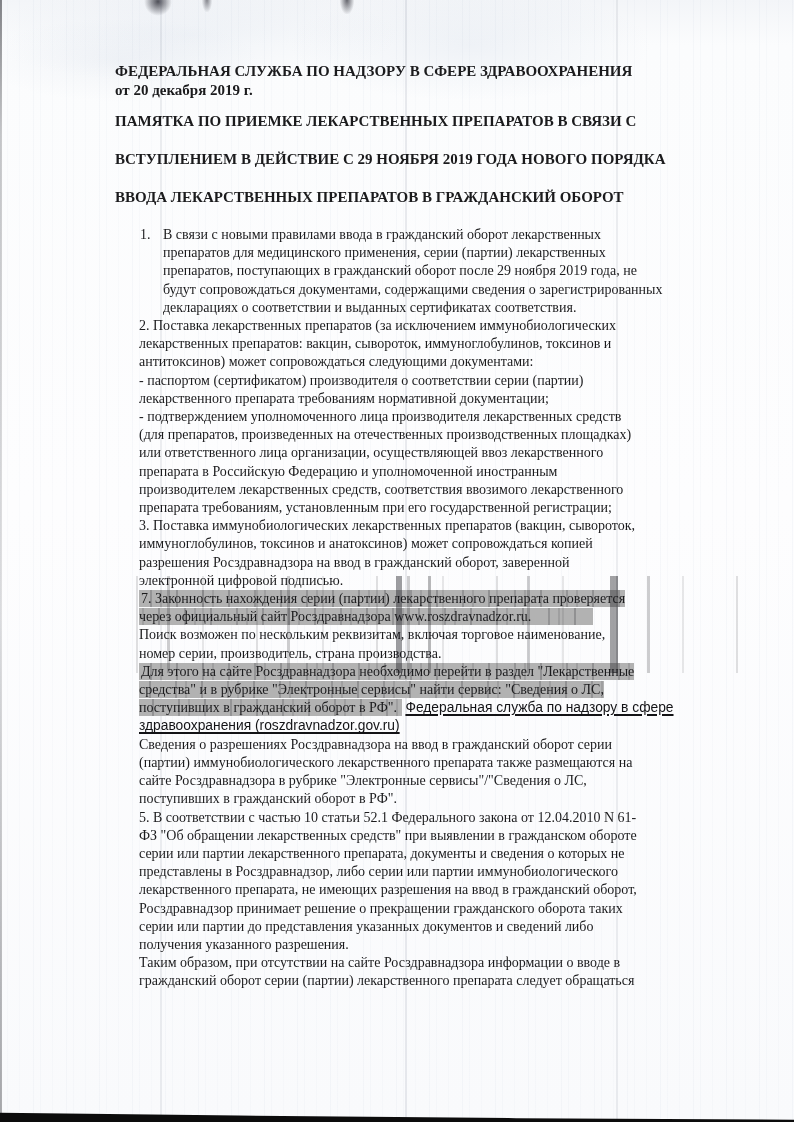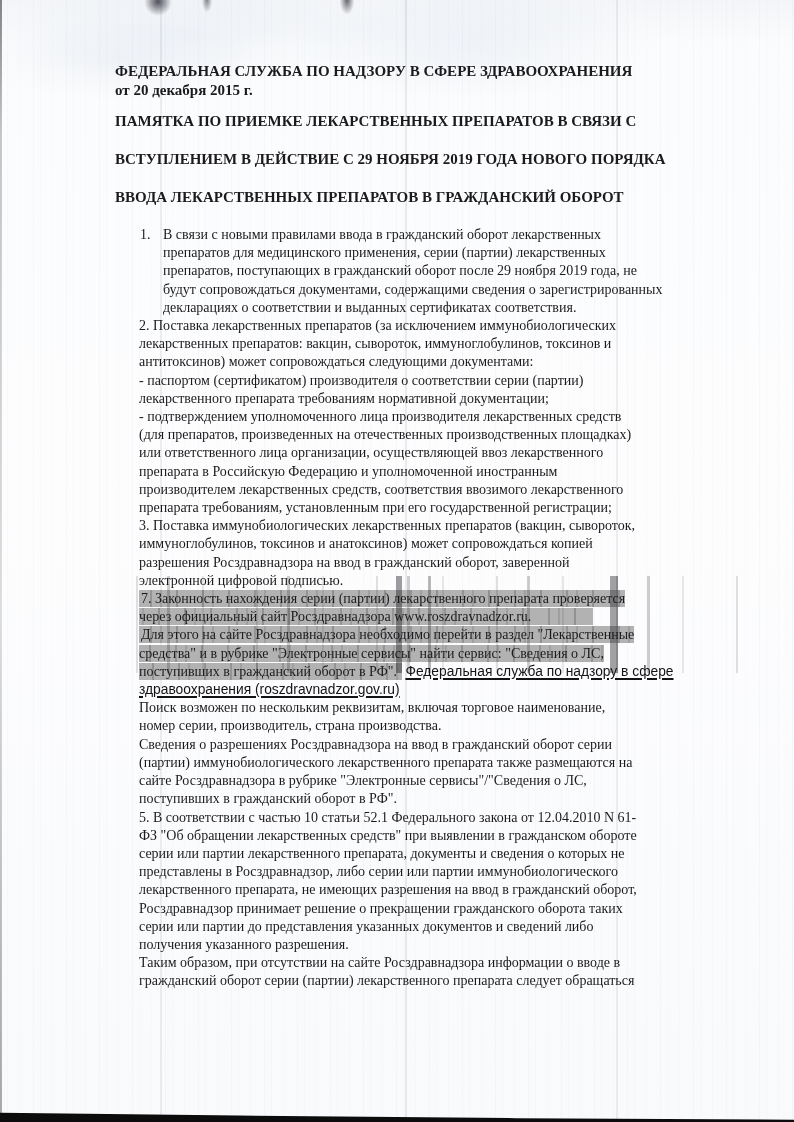--- a/index.html
+++ b/index.html
@@ -116,21 +116,21 @@
   <div class="edge-left"></div>
   <div class="smudge smudge-a"></div>
   <div class="smudge smudge-b"></div>
   <div class="smudge smudge-c"></div>
   <div class="vstreak vs1"></div>
   <div class="vstreak vs2"></div>
   <div class="vstreak vs3"></div>
 
   <div class="content">
     <div class="org" data-bind="header.organization">ФЕДЕРАЛЬНАЯ СЛУЖБА ПО НАДЗОРУ В СФЕРЕ ЗДРАВООХРАНЕНИЯ</div>
-    <div class="datel" data-bind="header.date">от 20 декабря 2015 г.</div>
+    <div class="datel" data-bind="header.date">от 20 декабря 2019 г.</div>
 
     <div class="title-line" data-bind="title.line1">ПАМЯТКА ПО ПРИЕМКЕ ЛЕКАРСТВЕННЫХ ПРЕПАРАТОВ В СВЯЗИ С</div>
     <div class="title-line" data-bind="title.line2">ВСТУПЛЕНИЕМ В ДЕЙСТВИЕ С 29 НОЯБРЯ 2019 ГОДА НОВОГО ПОРЯДКА</div>
     <div class="title-line" data-bind="title.line3">ВВОДА ЛЕКАРСТВЕННЫХ ПРЕПАРАТОВ В ГРАЖДАНСКИЙ ОБОРОТ</div>
 
     <div class="bodytext">
       <p class="para item1"><span class="marker" data-bind="body.item1.marker">1.</span><span data-bind-lines="body.item1.lines">В связи с новыми правилами ввода в гражданский оборот лекарственных
 препаратов для медицинского применения, серии (партии) лекарственных
 препаратов, поступающих в гражданский оборот после 29 ноября 2019 года, не
 будут сопровождаться документами, содержащими сведения о зарегистрированных
@@ -145,26 +145,26 @@
 или ответственного лица организации, осуществляющей ввоз лекарственного
 препарата в Российскую Федерацию и уполномоченной иностранным
 производителем лекарственных средств, соответствия ввозимого лекарственного
 препарата требованиям, установленным при его государственной регистрации;</p>
       <p class="para" data-bind-lines="body.p3.lines">3. Поставка иммунобиологических лекарственных препаратов (вакцин, сывороток,
 иммуноглобулинов, токсинов и анатоксинов) может сопровождаться копией
 разрешения Росздравнадзора на ввод в гражданский оборот, заверенной
 электронной цифровой подписью.</p>
       <p class="para"><span class="hl hl-ext" data-bind-lines="body.p4_highlight_a.lines">7. Законность нахождения серии (партии) лекарственного препарата проверяется
 через официальный сайт Росздравнадзора www.roszdravnadzor.ru.</span></p>
+      <p class="para" data-bind-lines="body.p5.lines">Поиск возможен по нескольким реквизитам, включая торговое наименование,
+номер серии, производитель, страна производства.</p>
       <p class="para"><span class="hl hl-gap" data-bind-lines="body.p4_highlight_b.lines">Для этого на сайте Росздравнадзора необходимо перейти в раздел "Лекарственные
 средства" и в рубрике "Электронные сервисы" найти сервис: "Сведения о ЛС,
 поступивших в гражданский оборот в РФ".</span> <a class="doclink" data-bind-lines="body.p4_link.lines">Федеральная служба по надзору в сфере
 здравоохранения (roszdravnadzor.gov.ru)</a></p>
-      <p class="para" data-bind-lines="body.p5.lines">Поиск возможен по нескольким реквизитам, включая торговое наименование,
-номер серии, производитель, страна производства.</p>
       <p class="para" data-bind-lines="body.p6.lines">Сведения о разрешениях Росздравнадзора на ввод в гражданский оборот серии
 (партии) иммунобиологического лекарственного препарата также размещаются на
 сайте Росздравнадзора в рубрике "Электронные сервисы"/"Сведения о ЛС,
 поступивших в гражданский оборот в РФ".</p>
       <p class="para" data-bind-lines="body.p8.lines">5. В соответствии с частью 10 статьи 52.1 Федерального закона от 12.04.2010 N 61-
 ФЗ "Об обращении лекарственных средств" при выявлении в гражданском обороте
 серии или партии лекарственного препарата, документы и сведения о которых не
 представлены в Росздравнадзор, либо серии или партии иммунобиологического
 лекарственного препарата, не имеющих разрешения на ввод в гражданский оборот,
 Росздравнадзор принимает решение о прекращении гражданского оборота таких

